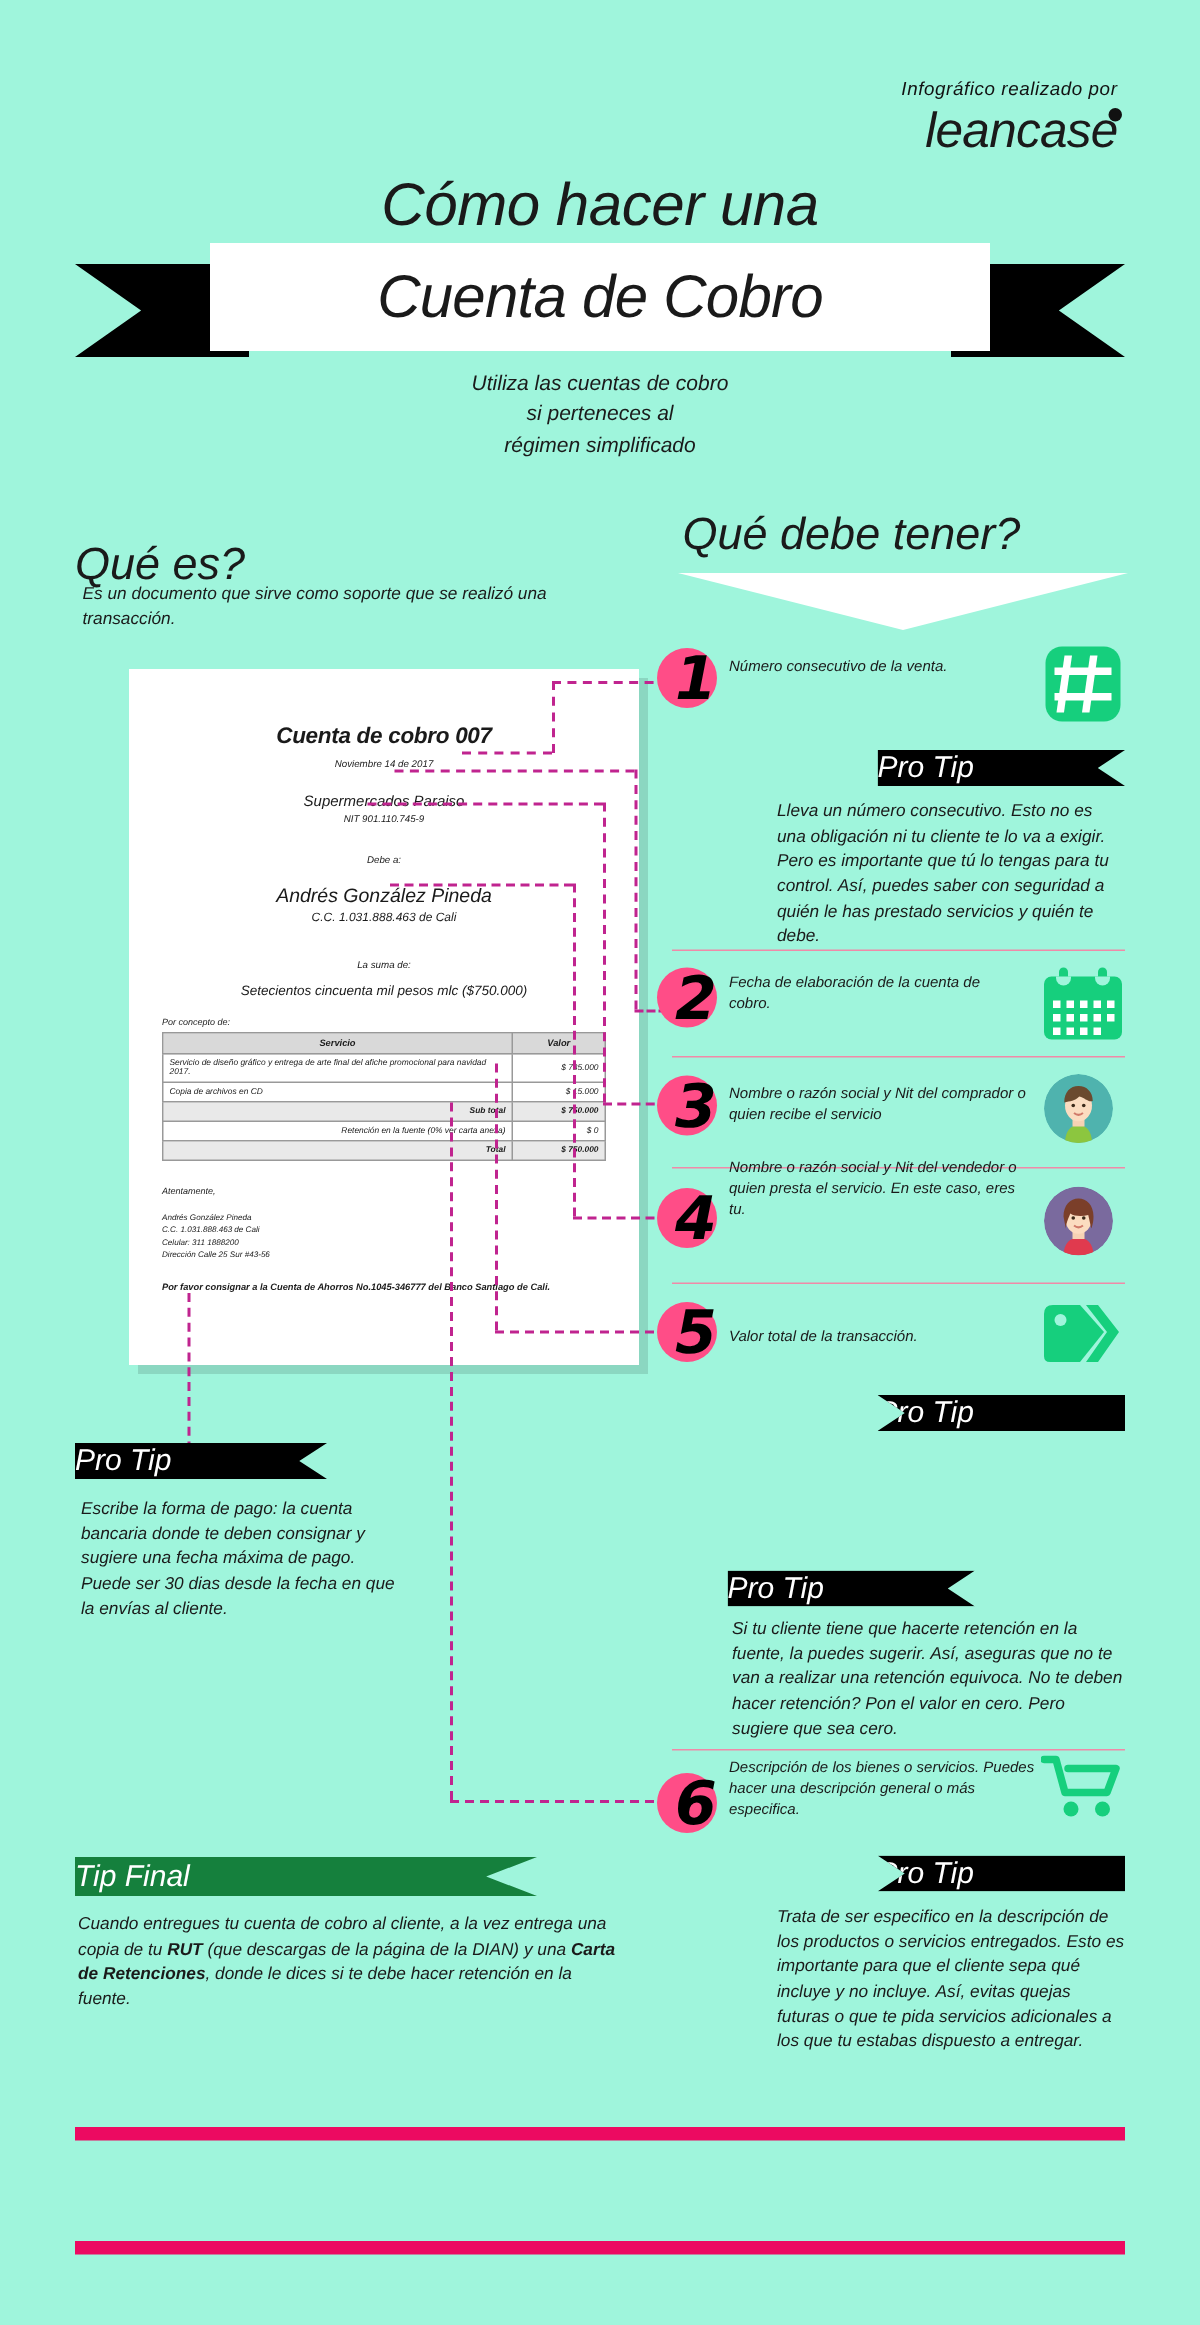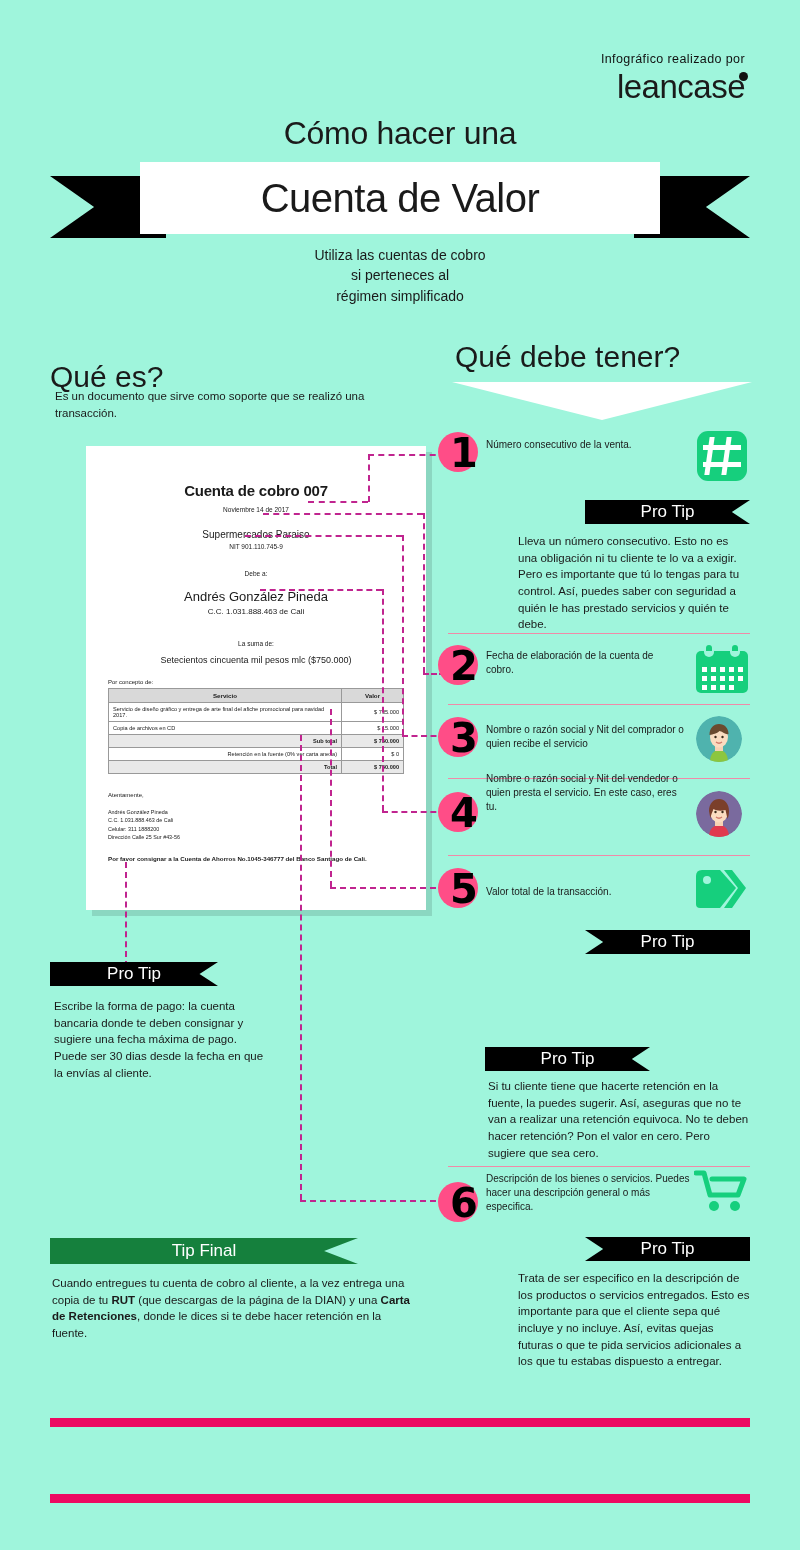--- a/index.html
+++ b/index.html
@@ -4,29 +4,29 @@
 <style>
   * { margin:0; padding:0; box-sizing:border-box; }
   body {
     width:800px; height:1550px;
     background:#9ff5dc;
     font-family:"Liberation Sans", sans-serif;
     color:#1a1a1a;
     position:relative;
     overflow:hidden;
   }
-  .page { position:relative; width:800px; height:1370px; }
+  .page { position:relative; width:800px; height:1370px;font-style:italic; }
 
   
   .brand { position:absolute; right:55px; top:52px; text-align:right; }
   .brand-kicker { font-size:12.5px; letter-spacing:.4px; color:#111; }
   .brand-name { font-size:33px; font-weight:300; letter-spacing:-.5px; line-height:1; margin-top:4px; position:relative; display:inline-block;margin-left:18px;}
   .brand-dot { position:absolute; right:-3px; top:2px; width:9px; height:9px; border-radius:50%; background:#111; }
 
-  .title-top { position:absolute; top:115px; left:0; width:800px; text-align:center; font-size:32px; font-weight:400; letter-spacing:-.3px;}
+  .title-top { position:absolute; top:115px; left:0; width:800px; text-align:center; font-size:40px; font-weight:400; letter-spacing:-.3px;}
 
   .ribbon { position:absolute; top:162px; left:0; width:800px; height:90px; }
   .ribbon-tail { position:absolute; top:14px; width:116px; height:62px; background:#000; }
   .ribbon-tail.left  { left:50px;  clip-path:polygon(0 0,100% 0,100% 100%,0 100%,38% 50%); }
   .ribbon-tail.right { right:50px; clip-path:polygon(0 0,100% 0,62% 50%,100% 100%,0 100%); }
   .ribbon-band { position:absolute; left:140px; right:140px; top:0; height:72px; background:#fff; display:flex; align-items:center; justify-content:center;}
   .ribbon-band span { font-size:40px; font-weight:400; letter-spacing:-.5px; }
 
   .subtitle { position:absolute; top:245px; left:0; width:800px; text-align:center; font-size:14px; line-height:1.45; }
 
@@ -82,21 +82,21 @@
   .ic-cal { width:52px; height:48px; }
   .ic-cal .body { position:absolute; left:0; top:6px; width:52px; height:42px; border-radius:5px; background:#16cf7d; }
   .ic-cal .ring { position:absolute; width:6px; height:12px; border-radius:3px; background:#16cf7d; top:0; }
   .ic-cal .notch { position:absolute; width:10px; height:6px; border-radius:0 0 6px 6px; background:#9ff5dc; top:6px; }
   .ic-cal .dot { position:absolute; width:5px; height:5px; background:#fff; }
   .avatar { width:46px; height:46px; border-radius:50%; overflow:hidden; position:absolute; }
   .ic-tag { width:54px; height:46px; }
   .ic-cart { width:56px; height:46px; }
 
   
-  .banner { position:absolute; height:24px; display:flex; align-items:center; justify-content:center; color:#fff; font-size:17px; }
+  .banner { position:absolute; height:24px; display:flex; align-items:center; justify-content:flex-start; color:#fff; font-size:20px; }
   .banner.black { background:#000; }
   .banner.green { background:#15803d; }
   .banner.notch-left  { clip-path:polygon(0 0,100% 0,100% 100%,0 100%,11% 50%); }
   .banner.notch-right { clip-path:polygon(0 0,100% 0,89% 50%,100% 100%,0 100%); }
   .tip-text { position:absolute; font-size:11.5px; line-height:1.45; }
   .tip-text b { font-weight:bold; }
 
   
   .fbar { position:absolute; left:50px; width:700px; height:9px; background:#ec0a61; }
   .fmsg { position:absolute; left:0; width:800px; text-align:center; font-size:19px; line-height:1.45; }
@@ -113,21 +113,21 @@
       <span>leancase</span>
       <span class="brand-dot"></span>
     </div>
   </div>
 
   <div class="title-top">Cómo hacer una</div>
   <div class="ribbon">
     <div class="ribbon-tail left"></div>
     <div class="ribbon-tail right"></div>
     <div class="ribbon-band">
-      <span>Cuenta de Valor</span>
+      <span>Cuenta de Cobro</span>
     </div>
   </div>
   <div class="subtitle" id="subtitle">Utiliza las cuentas de cobro<br>si perteneces al<br>régimen simplificado</div>
 
   <div class="h-ques">Qué es?</div>
   <div class="h-deb">Qué debe tener?</div>
   <div class="arrow-down"></div>
   <div class="ques-body">Es un documento que sirve como soporte que se realizó una transacción.</div>
 
   <div class="invoice-shadow"></div>

